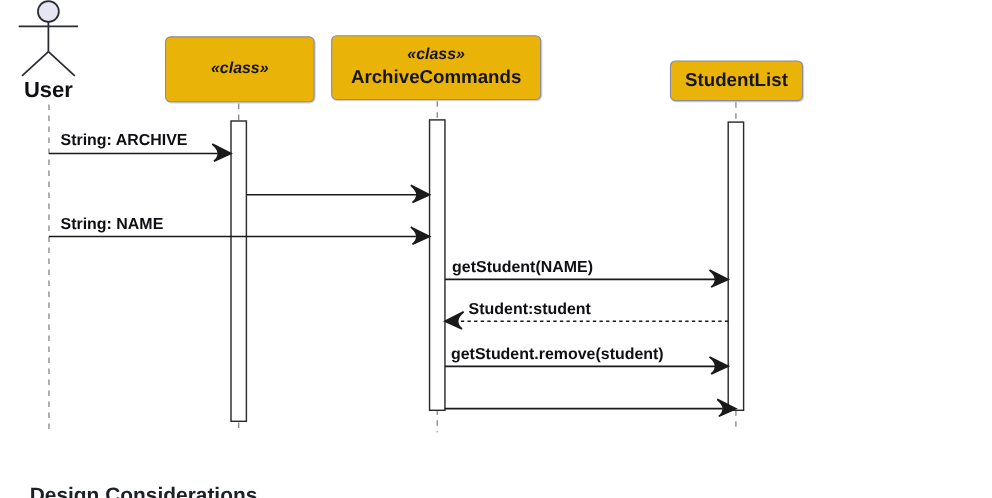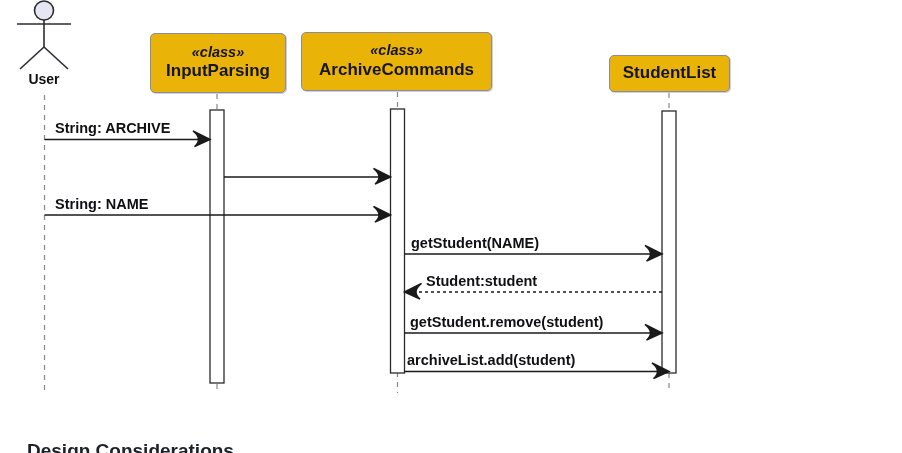--- a/index.html
+++ b/index.html
@@ -14,21 +14,21 @@
     justify-content:center;box-shadow:1px 1px 0 rgba(120,120,140,.35);
     color:#15151f;text-align:center;line-height:1.22;
   }
   .stereo{font-size:14.5px;font-style:italic;font-weight:700;}
   .pname{font-size:17px;font-weight:700;}
   .msg{
     position:absolute;font-size:14.5px;font-weight:700;color:#101014;
     white-space:nowrap;
   }
   .actor-label{
-    position:absolute;font-size:14px;font-weight:700;color:#101014;
+    position:absolute;font-size:20px;font-weight:700;color:#101014;
     white-space:nowrap;transform:translateX(-50%);
   }
   .heading{
     position:absolute;font-size:19px;font-weight:700;color:#1c2128;
     white-space:nowrap;
   }
 </style>
 </head>
 <body>
 
@@ -82,33 +82,31 @@
 
       <line x1="404.5" y1="371.5" x2="657" y2="371.5"></line>
       <use href="#ahead" transform="translate(669,371.5)"></use>
     </g>
   </svg>
 
   <div class="actor-label" style="left:44px;top:71px;">User</div>
 
   <div class="pbox" style="left:150px;top:33px;width:134px;height:58px;">
     <div class="stereo">«class»</div>
-    <div class="pname">InputParsing</div>
   </div>
 
   <div class="pbox" style="left:301px;top:32px;width:189px;height:57px;">
     <div class="stereo">«class»</div>
     <div class="pname">ArchiveCommands</div>
   </div>
 
   <div class="pbox" style="left:609px;top:55px;width:119px;height:35px;">
     <div class="pname">StudentList</div>
   </div>
 
   <div class="msg" style="left:55px;top:120px;">String: ARCHIVE</div>
   <div class="msg" style="left:55px;top:196px;">String: NAME</div>
   <div class="msg" style="left:411px;top:235px;">getStudent(NAME)</div>
   <div class="msg" style="left:426px;top:273px;">Student:student</div>
   <div class="msg" style="left:410px;top:314px;">getStudent.remove(student)</div>
-  <div class="msg" style="left:407px;top:352px;">archiveList.add(student)</div>
 
   <div class="heading" style="left:27px;top:440px;">Design Considerations</div>
 </div>
 
 </body></html>

